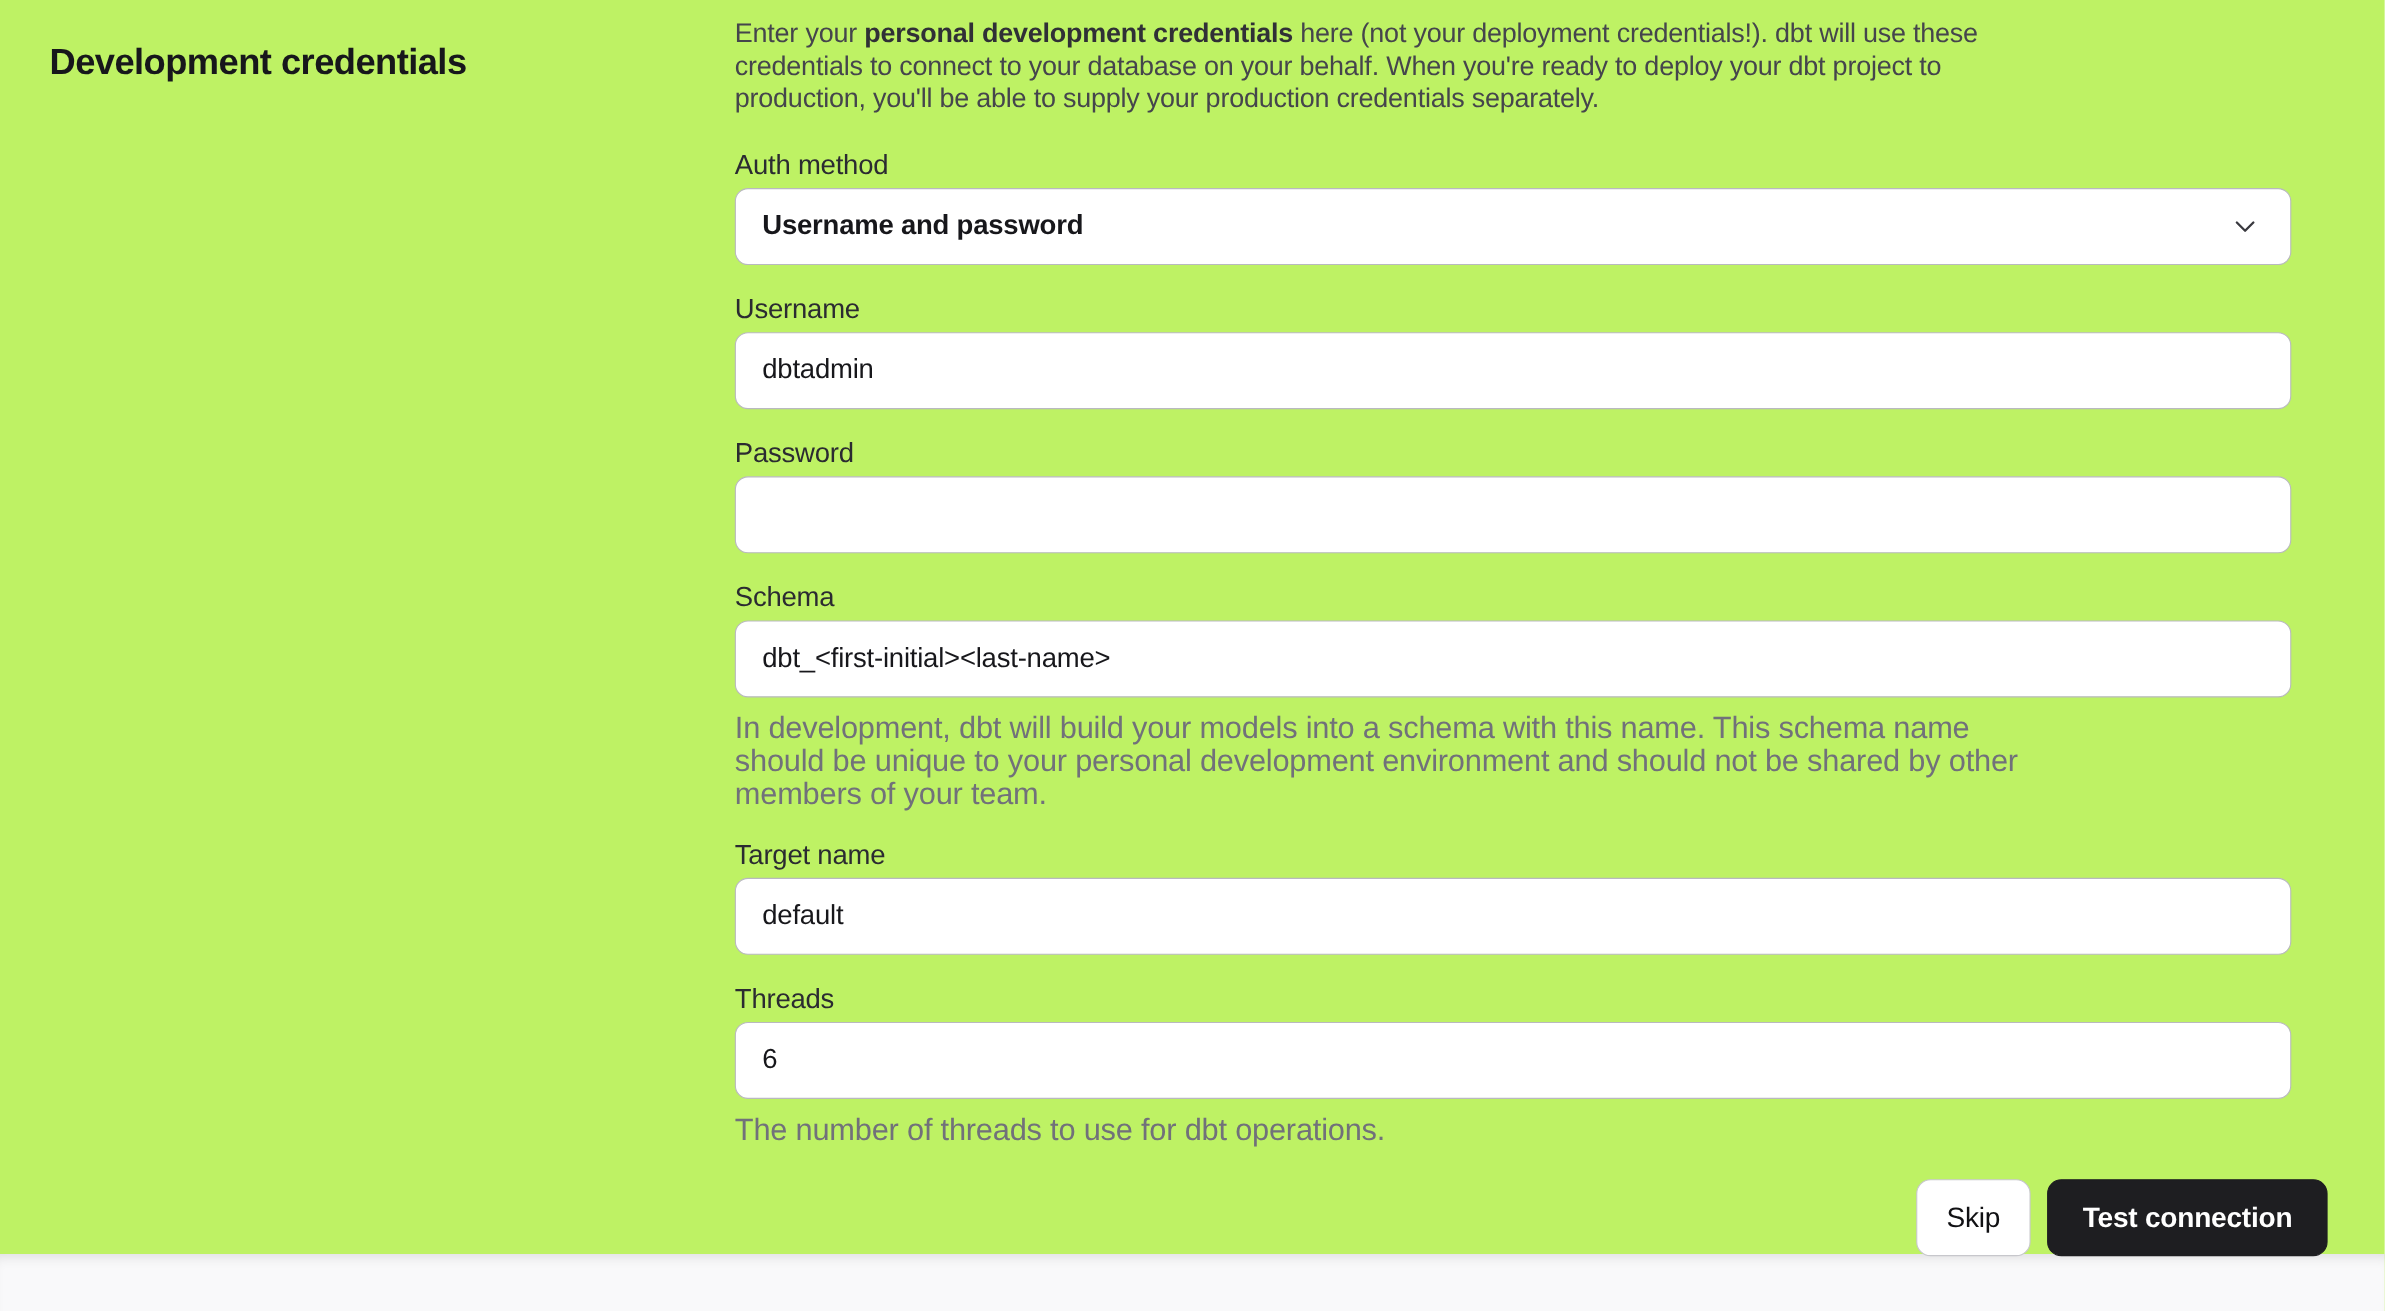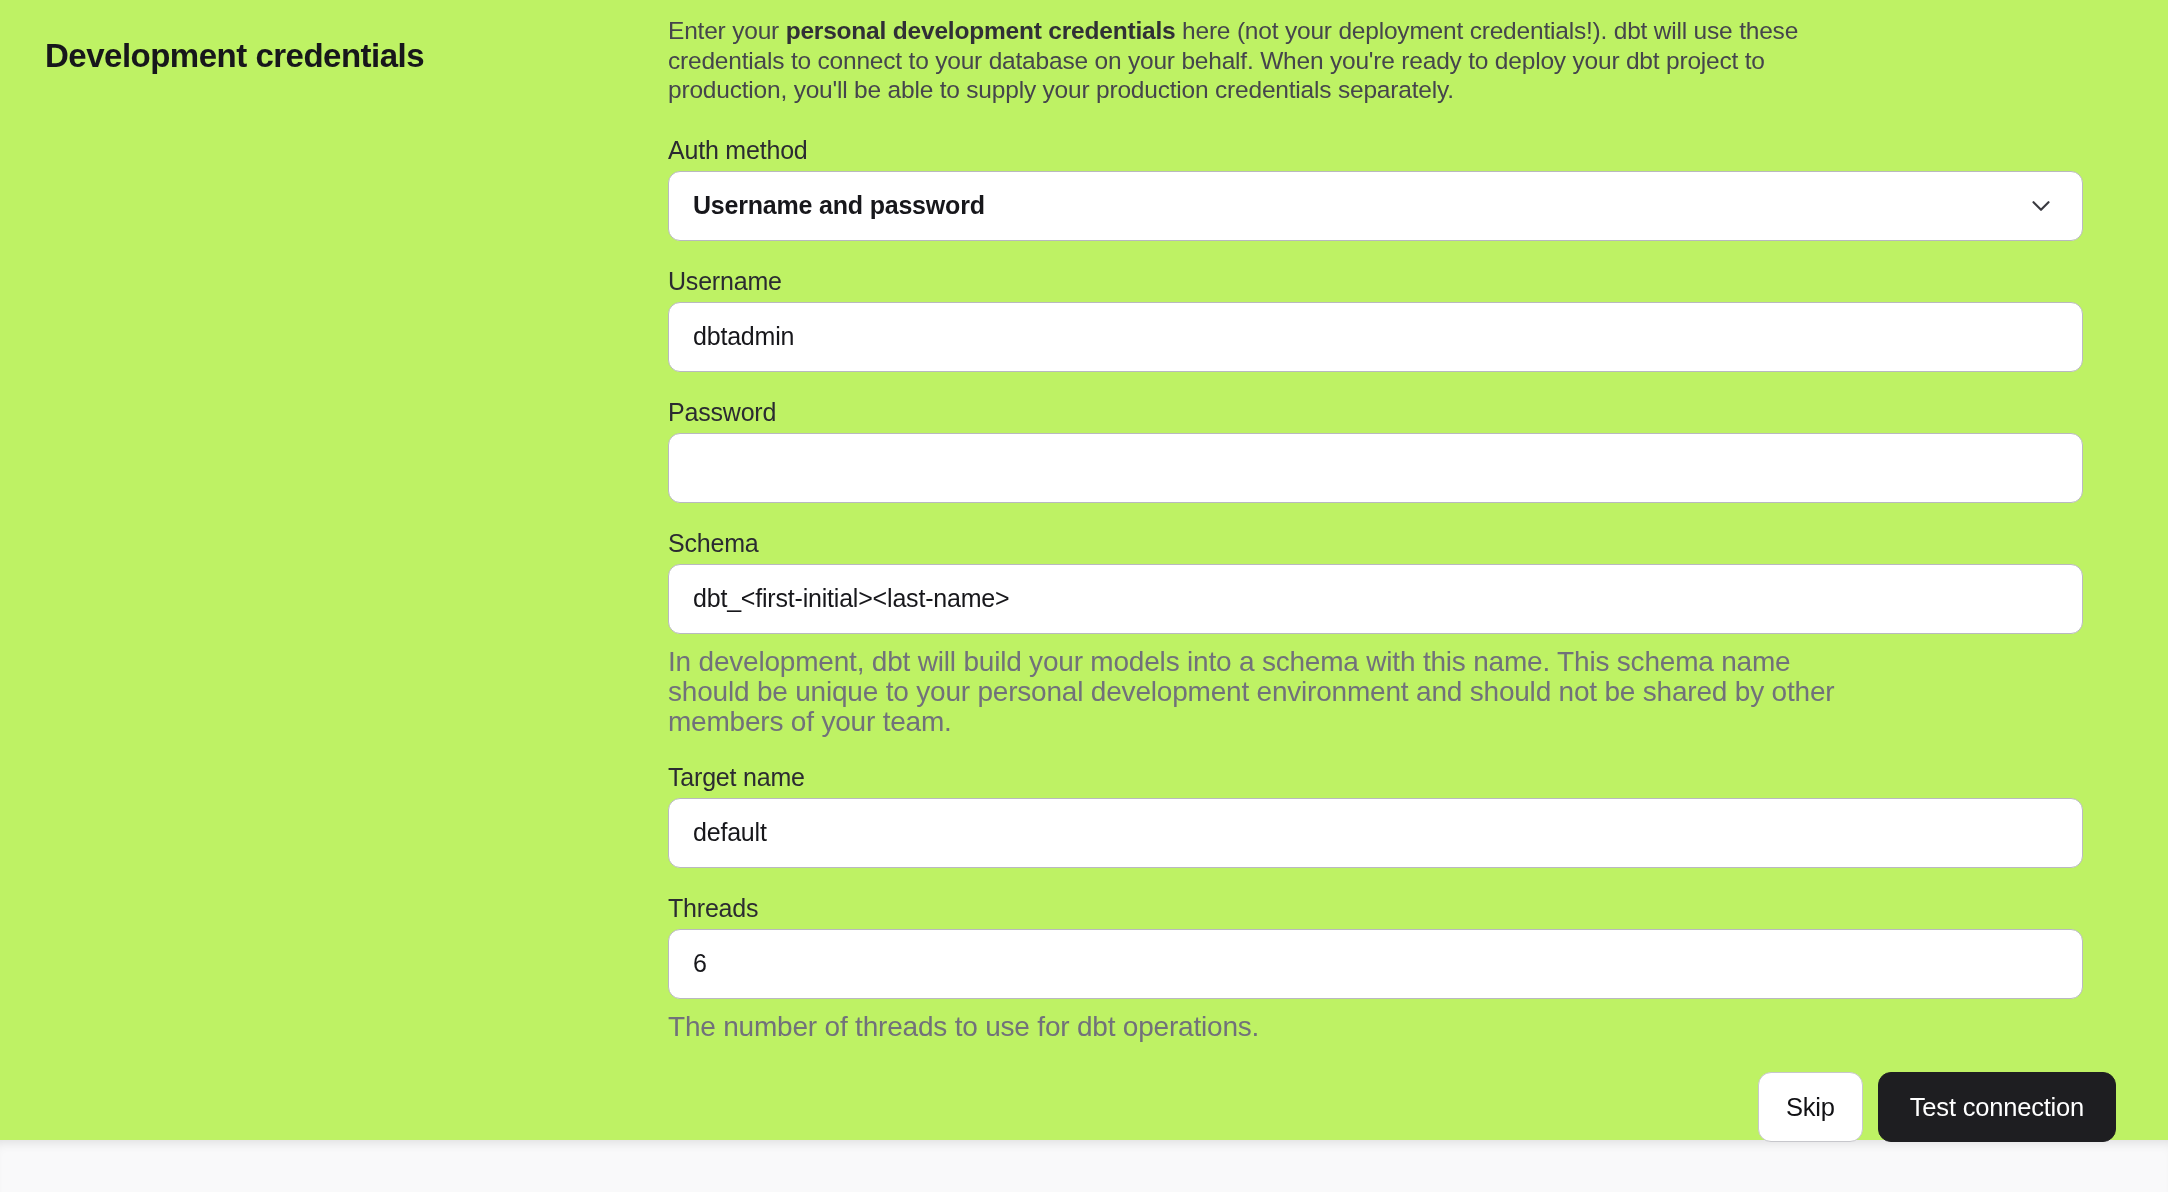--- a/index.html
+++ b/index.html
@@ -65,21 +65,21 @@
     font-family:"Liberation Sans","DejaVu Sans",sans-serif;
     letter-spacing:-0.2px; cursor:pointer;
     display:inline-flex; align-items:center; justify-content:center;
   }
   .btn-secondary {
     background:#ffffff; border:1.5px solid #c7c7cc; color:#111114;
     padding:0 27px; font-weight:500;
   }
   .btn-primary {
     background:#1e1e21; border:1.5px solid #1e1e21; color:#ffffff;
-    padding:0 31px; font-weight:400;
+    padding:0 31px; font-weight:700;
   }
 
   
   .bottom-band {
     position:absolute; left:0; right:0; bottom:0; height:52px;
     background:#f9f9fa;
     box-shadow: inset 0 10px 12px -8px rgba(0,0,0,0.12);
     z-index:1;
   }
 </style>

